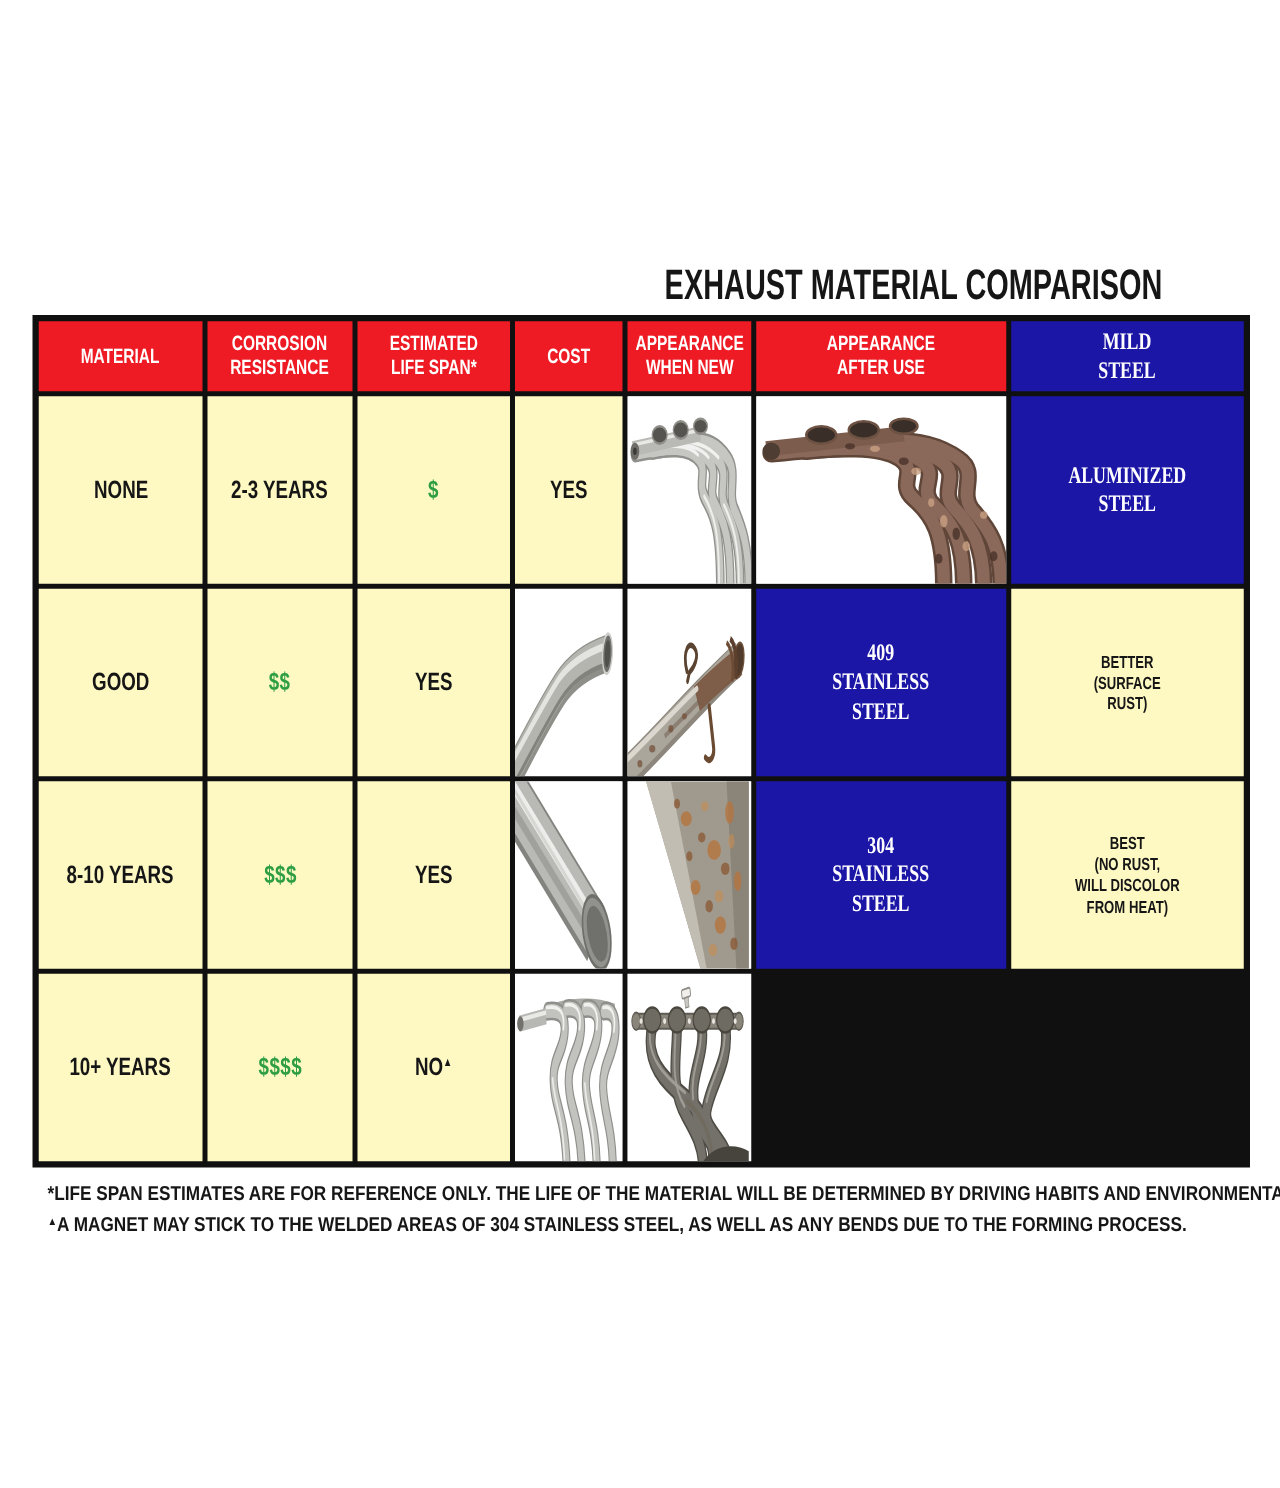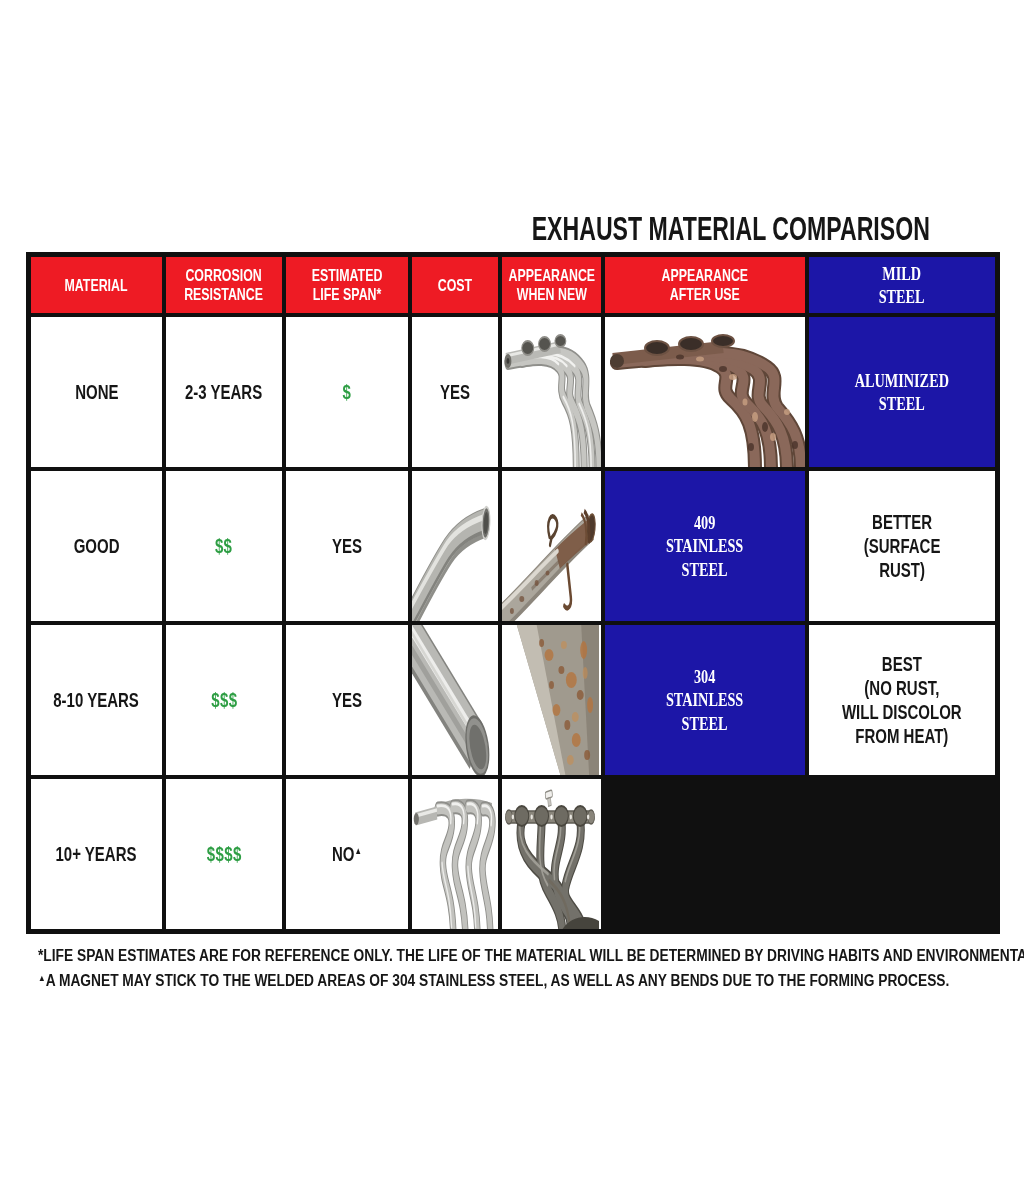--- a/index.html
+++ b/index.html
@@ -18,31 +18,31 @@
   }
 
   .comparison-table{
     position:absolute;left:26px;top:252px;width:974px;height:682px;
     background:#101010;box-sizing:border-box;padding:5px;
     display:grid;gap:4px;
     grid-template-columns:131px 116px 122px 86px 99px 200px 186px;
     grid-template-rows:56px 150px 150px 150px 150px;
   }
   .cell{
-    background:#ffffff;display:flex;align-items:center;justify-content:center;
+    background:#fef9c3;display:flex;align-items:center;justify-content:center;
     text-align:center;overflow:hidden;
   }
   .cell-header{
     background:#ee1b24;color:#ffffff;font-weight:bold;font-size:16.5px;line-height:1.15;
   }
   .cell-material{
     background:#1c16a7;color:#ffffff;font-weight:bold;font-size:19px;line-height:1.22;font-family:Liberation Serif, serif;
   }
   .cell-text{color:#161616;font-weight:bold;font-size:20px;line-height:1.2;}
-  .cell-corrosion{font-size:20px;}
+  .cell-corrosion{font-size:14px;}
   .cell-cost{color:#2e9e44;font-weight:bold;font-size:20px;letter-spacing:.5px;}
   .cell-img{padding:0;background:#ffffff;}
   .cell-img svg{display:block;width:100%;height:100%;}
   .sup-mark{font-size:10px;vertical-align:7px;}
 
   .footnotes{
     position:absolute;left:38px;top:944px;color:#161616;font-weight:bold;
     font-size:16px;line-height:1.55;
   }
   .footnote-line{white-space:nowrap;}

